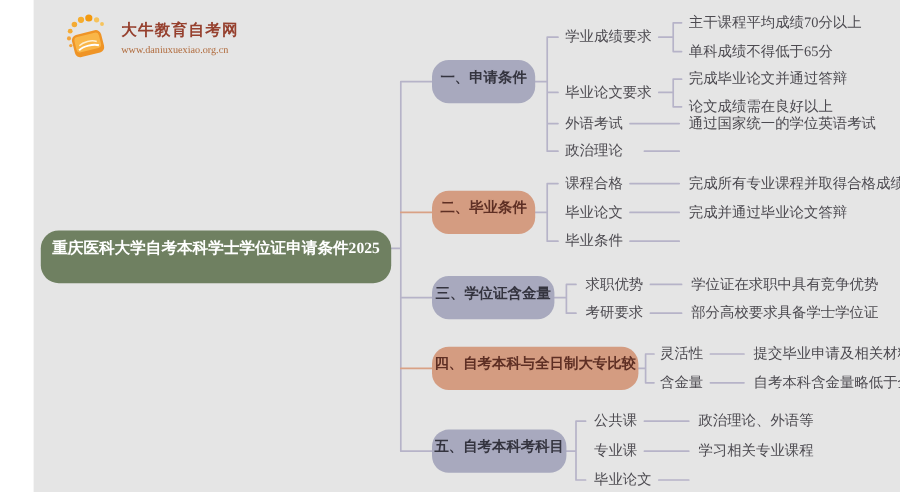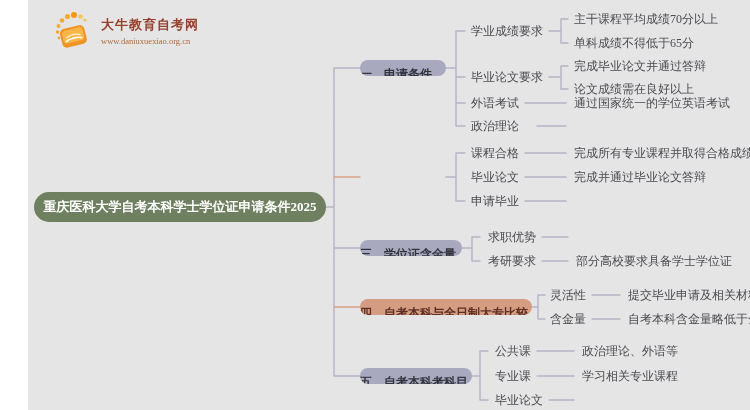--- a/index.html
+++ b/index.html
@@ -11,27 +11,27 @@
     margin-left:28px;
   }
   .wires{position:absolute;left:0;top:0;width:750px;height:410px;}
   .wires path{fill:none;stroke-width:1.4;stroke-linecap:round;stroke-linejoin:round;}
   .wires .gray{stroke:#b6b3c8;}
   .wires .salmon{stroke:#d9a185;}
   .logo{position:absolute;left:24px;top:10px;display:flex;align-items:center;gap:7px;}
   .logo-title{font-size:13px;font-weight:bold;color:#96402e;letter-spacing:1px;}
   .logo-url{font-size:8.5px;color:#b06a3b;margin-top:2px;}
   .root-pill{
-    position:absolute;left:6px;top:192px;width:292px;height:30px;line-height:30px;
+    position:absolute;left:6px;top:192px;width:292px;height:44px;line-height:30px;
     border-radius:15px;background:#6f8061;color:#ffffff;font-weight:bold;
     font-size:13px;text-align:center;white-space:nowrap;
   }
   .pill{
-    position:absolute;height:16px;line-height:28px;border-radius:14px;
-    transform:translateY(-50%);font-weight:bold;font-size:12px;
+    position:absolute;height:36px;line-height:28px;border-radius:14px;
+    transform:translateY(-50%);text-align:center;font-weight:bold;font-size:12px;
     box-sizing:border-box;white-space:nowrap;overflow:hidden;
   }
   .pill.purple{background:#a8a9be;color:#34343f;}
   .pill.salmon{background:#d49c81;color:#5e2f24;}
   .txt{
     position:absolute;transform:translateY(-50%);
     font-size:12px;color:#4c4a50;white-space:nowrap;
   }
 </style>
 </head>
@@ -78,41 +78,43 @@
     </svg>
     <div>
       <div class="logo-title">大牛教育自考网</div>
       <div class="logo-url">www.daniuxuexiao.org.cn</div>
     </div>
   </div>
 
   <div class="root-pill">重庆医科大学自考本科学士学位证申请条件2025</div>
 
   <div class="pill purple" style="left:332px;top:68px;width:86px">一、申请条件</div>
+  <div class="pill salmon" style="left:332px;top:177px;width:86px">二、毕业条件</div>
   <div class="pill purple" style="left:332px;top:248px;width:102px">三、学位证含金量</div>
   <div class="pill salmon" style="left:332px;top:307px;width:172px">四、自考本科与全日制大专比较</div>
   <div class="pill purple" style="left:332px;top:376px;width:112px">五、自考本科考科目</div>
 
   <div class="txt" style="left:443px;top:31px">学业成绩要求</div>
   <div class="txt" style="left:546px;top:19px">主干课程平均成绩70分以上</div>
   <div class="txt" style="left:546px;top:43px">单科成绩不得低于65分</div>
   <div class="txt" style="left:443px;top:77px">毕业论文要求</div>
   <div class="txt" style="left:546px;top:66px">完成毕业论文并通过答辩</div>
   <div class="txt" style="left:546px;top:89px">论文成绩需在良好以上</div>
   <div class="txt" style="left:443px;top:103px">外语考试</div>
   <div class="txt" style="left:546px;top:103px">通过国家统一的学位英语考试</div>
   <div class="txt" style="left:443px;top:126px">政治理论</div>
 
   <div class="txt" style="left:443px;top:153px">课程合格</div>
   <div class="txt" style="left:546px;top:153px">完成所有专业课程并取得合格成绩</div>
   <div class="txt" style="left:443px;top:177px">毕业论文</div>
   <div class="txt" style="left:546px;top:177px">完成并通过毕业论文答辩</div>
-  <div class="txt" style="left:443px;top:201px">申请毕业</div>
+  <div class="txt" style="left:443px;top:201px">毕业条件</div>
 
   <div class="txt" style="left:460px;top:237px">求职优势</div>
+  <div class="txt" style="left:548px;top:237px">学位证在求职中具有竞争优势</div>
   <div class="txt" style="left:460px;top:261px">考研要求</div>
   <div class="txt" style="left:548px;top:261px">部分高校要求具备学士学位证</div>
 
   <div class="txt" style="left:522px;top:295px">灵活性</div>
   <div class="txt" style="left:600px;top:295px">提交毕业申请及相关材料</div>
   <div class="txt" style="left:522px;top:319px">含金量</div>
   <div class="txt" style="left:600px;top:319px">自考本科含金量略低于全日制本科</div>
 
   <div class="txt" style="left:467px;top:351px">公共课</div>
   <div class="txt" style="left:554px;top:351px">政治理论、外语等</div>

